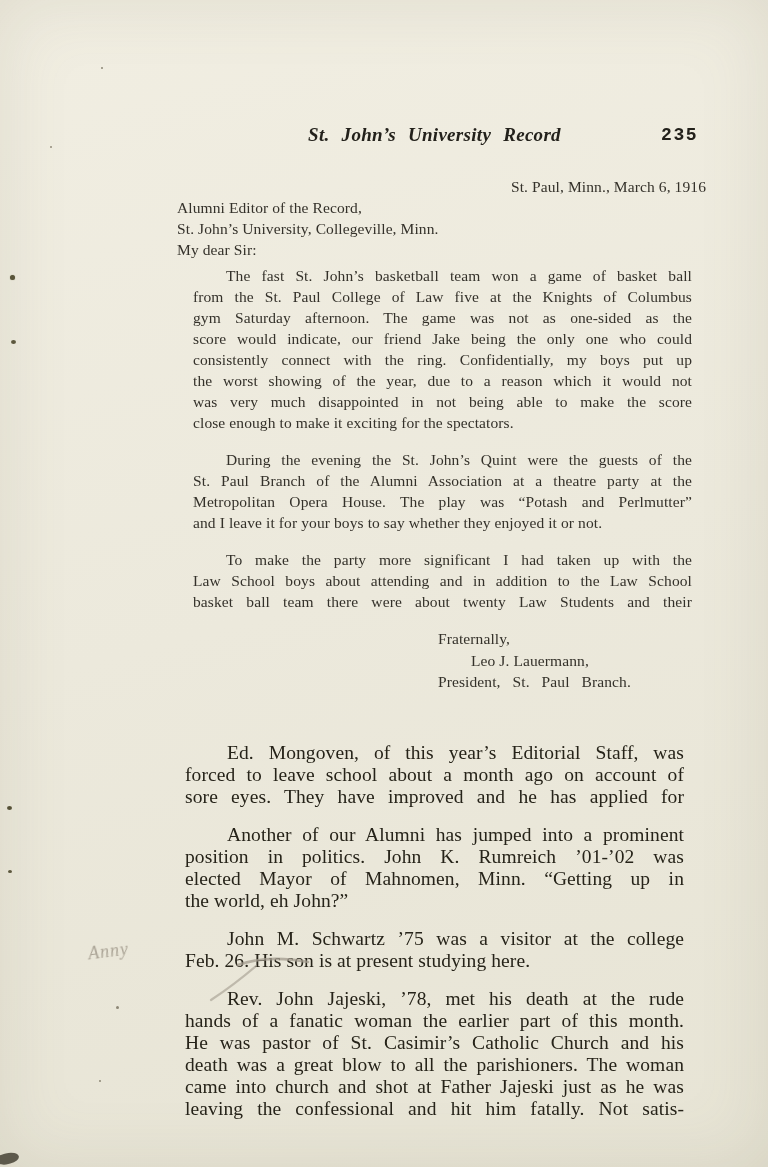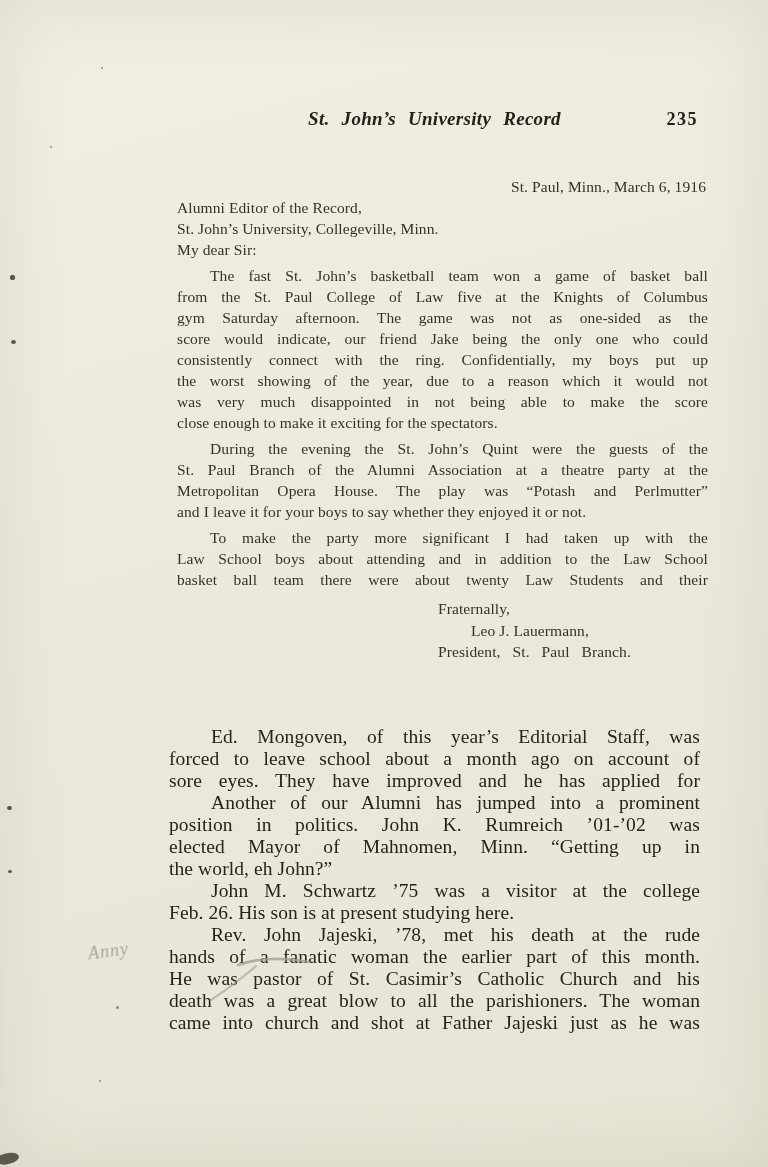--- a/index.html
+++ b/index.html
@@ -10,40 +10,40 @@
     margin: 0 auto;
     overflow: hidden;
     background: #ece9dc;
     background-image: linear-gradient(165deg, #f1eee2 0%, #ece9dc 50%, #e7e4d5 100%);
     box-shadow: inset 0 0 70px rgba(120,110,85,.14);
     font-family: "Liberation Serif", "DejaVu Serif", serif;
     color: #2b2823;
   }
 
   
-  .running-head { position: absolute; top: 108px; left: 169px; width: 531px; height: 26px; }
+  .running-head { position: absolute; top: 124px; left: 169px; width: 531px; height: 26px; }
   .head-title {
     display: block; text-align: center;
     font-style: italic; font-weight: bold;
     font-size: 19px; word-spacing: 7px; letter-spacing: .3px;
     color: #23211b;
   }
   .page-num {
     position: absolute; right: 2px; top: 1px;
-    font-size: 18px; font-weight: bold; letter-spacing: 1.5px; color: #23211b;
+    font-size: 18px; font-weight: bold; letter-spacing: 1.5px; color: #23211b; font-family: Liberation Mono, monospace;
   }
 
   
   .letter {
     position: absolute; top: 176px; left: 177px; width: 531px;
     font-size: 15.5px; line-height: 21px; color: #34312a;
     letter-spacing: .1px;
   }
   .letter .dateline { text-align: right; padding-right: 2px; }
-  .para { margin: 0; }
+  .para { margin: 16px; }
   .letter .para { margin-top: 5px; }
   .ln { display: block; }
   .just { text-align: justify; text-align-last: justify; }
   .indent-sm { text-indent: 33px; }
   .indent-lg { text-indent: 42px; }
   .closing { margin: 8px 0 0 261px; line-height: 21.5px; }
   .closing .signer { margin-left: 33px; }
   .closing .signer-title { word-spacing: 8px; }
 
   
@@ -141,20 +141,21 @@
     <p class="para">
       <span class="ln just indent-lg">John M. Schwartz ’75 was a visitor at the college</span>
       <span class="ln">Feb. 26. His son is at present studying here.</span>
     </p>
     <p class="para">
       <span class="ln just indent-lg">Rev. John Jajeski, ’78, met his death at the rude</span>
       <span class="ln just">hands of a fanatic woman the earlier part of this month.</span>
       <span class="ln just">He was pastor of St. Casimir’s Catholic Church and his</span>
       <span class="ln just">death was a great blow to all the parishioners. The woman</span>
       <span class="ln just">came into church and shot at Father Jajeski just as he was</span>
+      <span class="ln just">leaving the confessional and hit him fatally. Not satis-</span>
     </p>
   </section>
 
   <div class="margin-note">Anny</div>
 
   <svg class="pencil-svg" width="130" height="60" viewBox="0 0 130 60">
     <path d="M 42 17 C 64 9, 90 10, 112 14" fill="none" stroke="#a29b8e" stroke-width="2.6" stroke-linecap="round" opacity="0.75"></path>
     <path d="M 60 18 C 46 30, 30 42, 15 52" fill="none" stroke="#a29b8e" stroke-width="2.2" stroke-linecap="round" opacity="0.6"></path>
   </svg>
 

